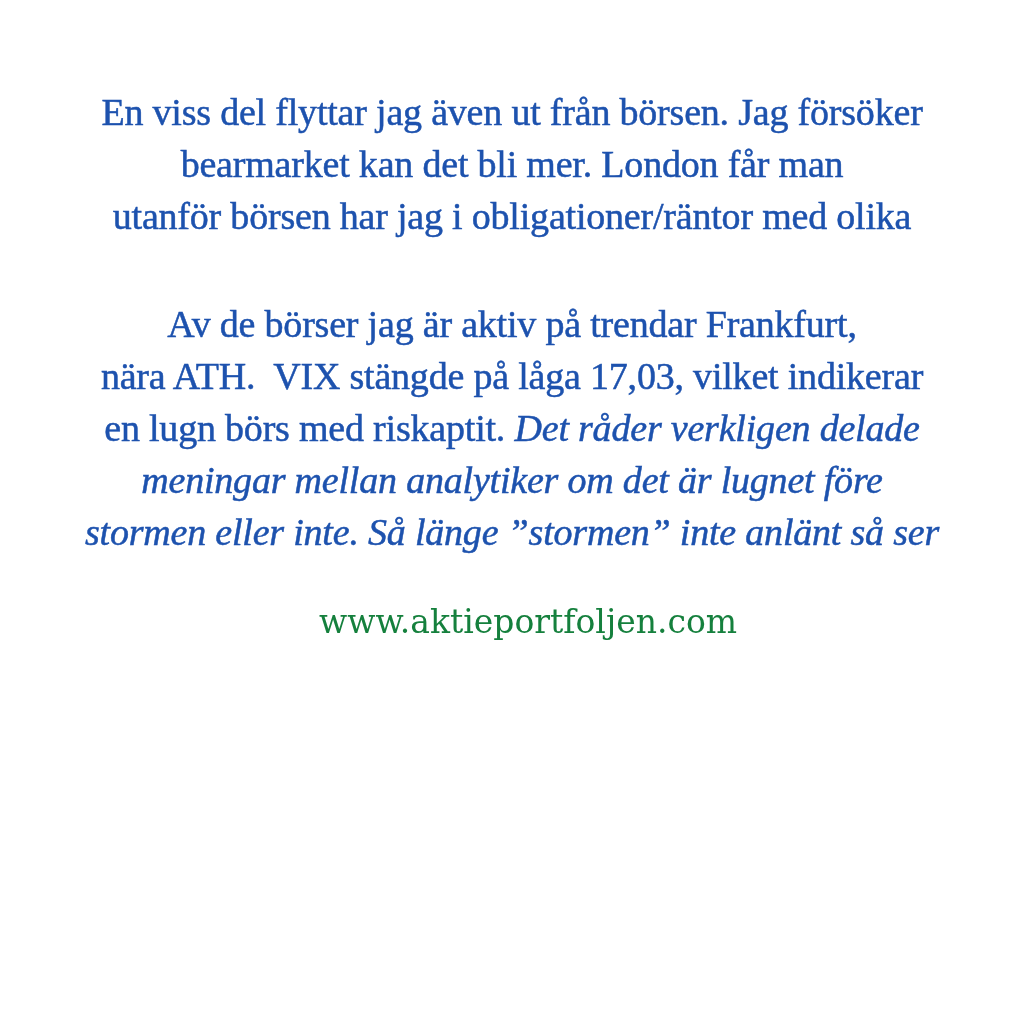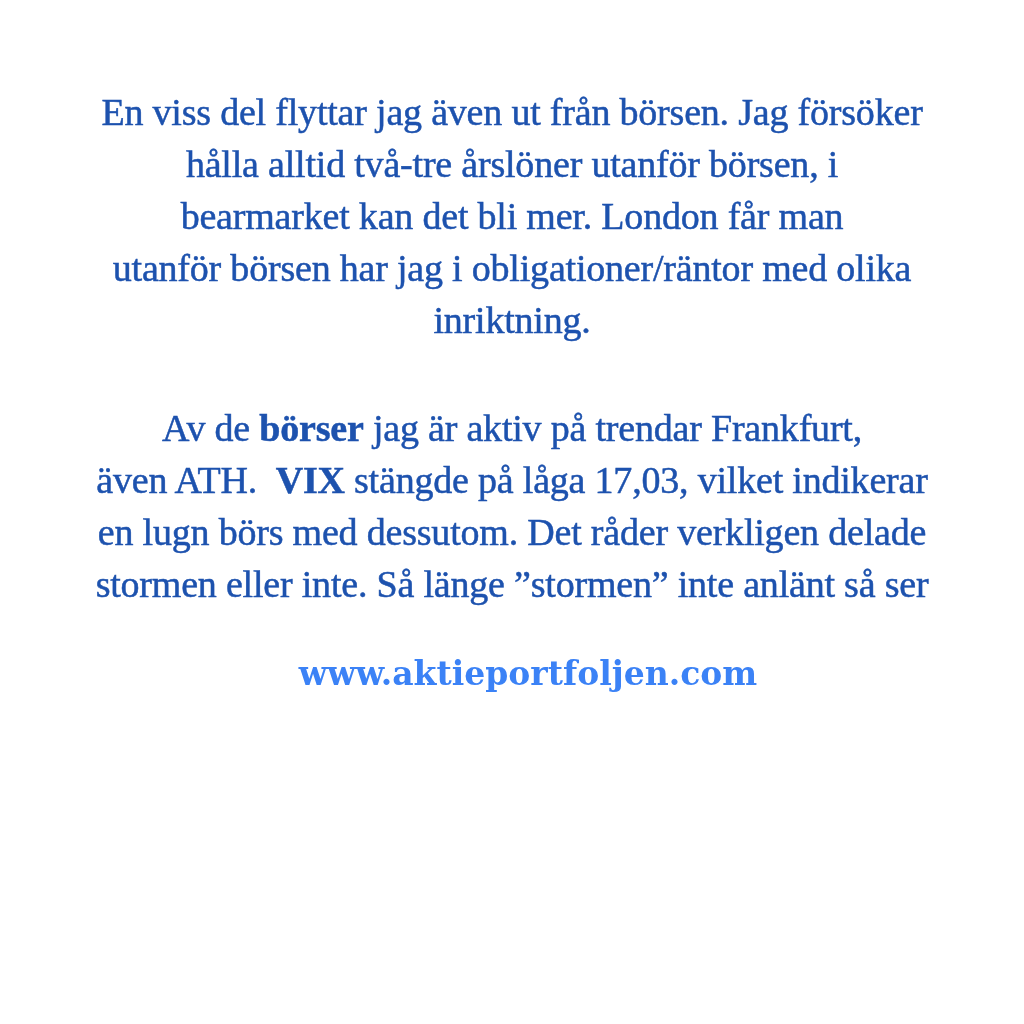--- a/index.html
+++ b/index.html
@@ -31,47 +31,46 @@
   }
   .line {
     display: block;
     white-space: pre;        
     font-size: 38px;
     line-height: 52px;
     font-weight: 400;
     letter-spacing: -0.2px;
     -webkit-text-stroke: 0.5px currentColor; 
   }
-  .seg-bold   { font-weight: 700; }
-  .seg-italic { }
+  .seg-bold   { font-weight: 400; }
+  .seg-italic { font-style: italic; }
   .site-footer {
     margin-top: 42px;
     font-family: "DejaVu Serif", serif;
     font-size: 33px;
     line-height: 44px;
-    font-weight: 700;
-    color: #3b82f6;
+    font-weight: 400;
+    color: #15803d;
     padding-left: 32px;
   }
 </style>
 </head>
 <body>
 
 <div class="canvas" style="background: rgb(255, 255, 255);">
   <div class="quote-card" style="color: rgb(29, 82, 174);">
     <div>
         <div class="paragraph">
           <div class="line"><span class="">En viss del flyttar jag även ut från börsen. Jag försöker</span></div>
-          <div class="line"><span class="">hålla alltid två-tre årslöner utanför börsen, i</span></div>
           <div class="line"><span class="">bearmarket kan det bli mer. London får man</span></div>
           <div class="line"><span class="">utanför börsen har jag i obligationer/räntor med olika</span></div>
-          <div class="line"><span class="">inriktning.</span></div>
         </div>
         <div class="paragraph">
           <div class="line"><span class="">Av de </span><span class="seg-bold ">börser</span><span class=""> jag är aktiv på trendar Frankfurt,</span></div>
-          <div class="line"><span class="">även ATH.  </span><span class="seg-bold ">VIX</span><span class=""> stängde på låga 17,03, vilket indikerar</span></div>
-          <div class="line"><span class="">en lugn börs med dessutom. </span><span class="seg-italic">Det råder verkligen delade</span></div>
+          <div class="line"><span class="">nära ATH.  </span><span class="seg-bold ">VIX</span><span class=""> stängde på låga 17,03, vilket indikerar</span></div>
+          <div class="line"><span class="">en lugn börs med riskaptit. </span><span class="seg-italic">Det råder verkligen delade</span></div>
+          <div class="line"><span class="seg-italic">meningar mellan analytiker om det är lugnet före</span></div>
           <div class="line"><span class="seg-italic">stormen eller inte. Så länge ”stormen” inte anlänt så ser</span></div>
         </div>
       </div>
     <div class="site-footer">www.aktieportfoljen.com</div>
   </div>
 </div>
 
 </body></html>

